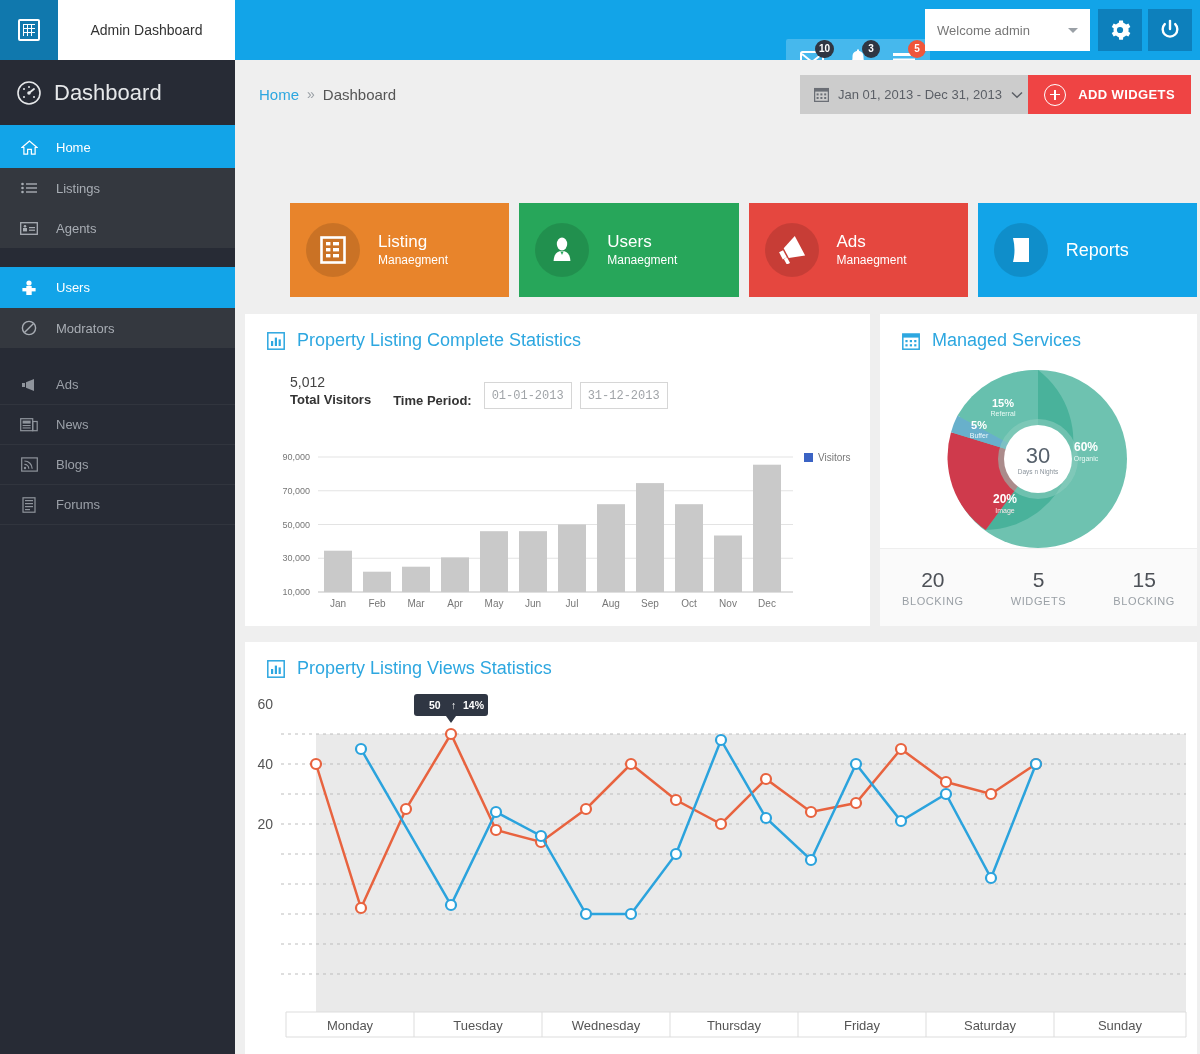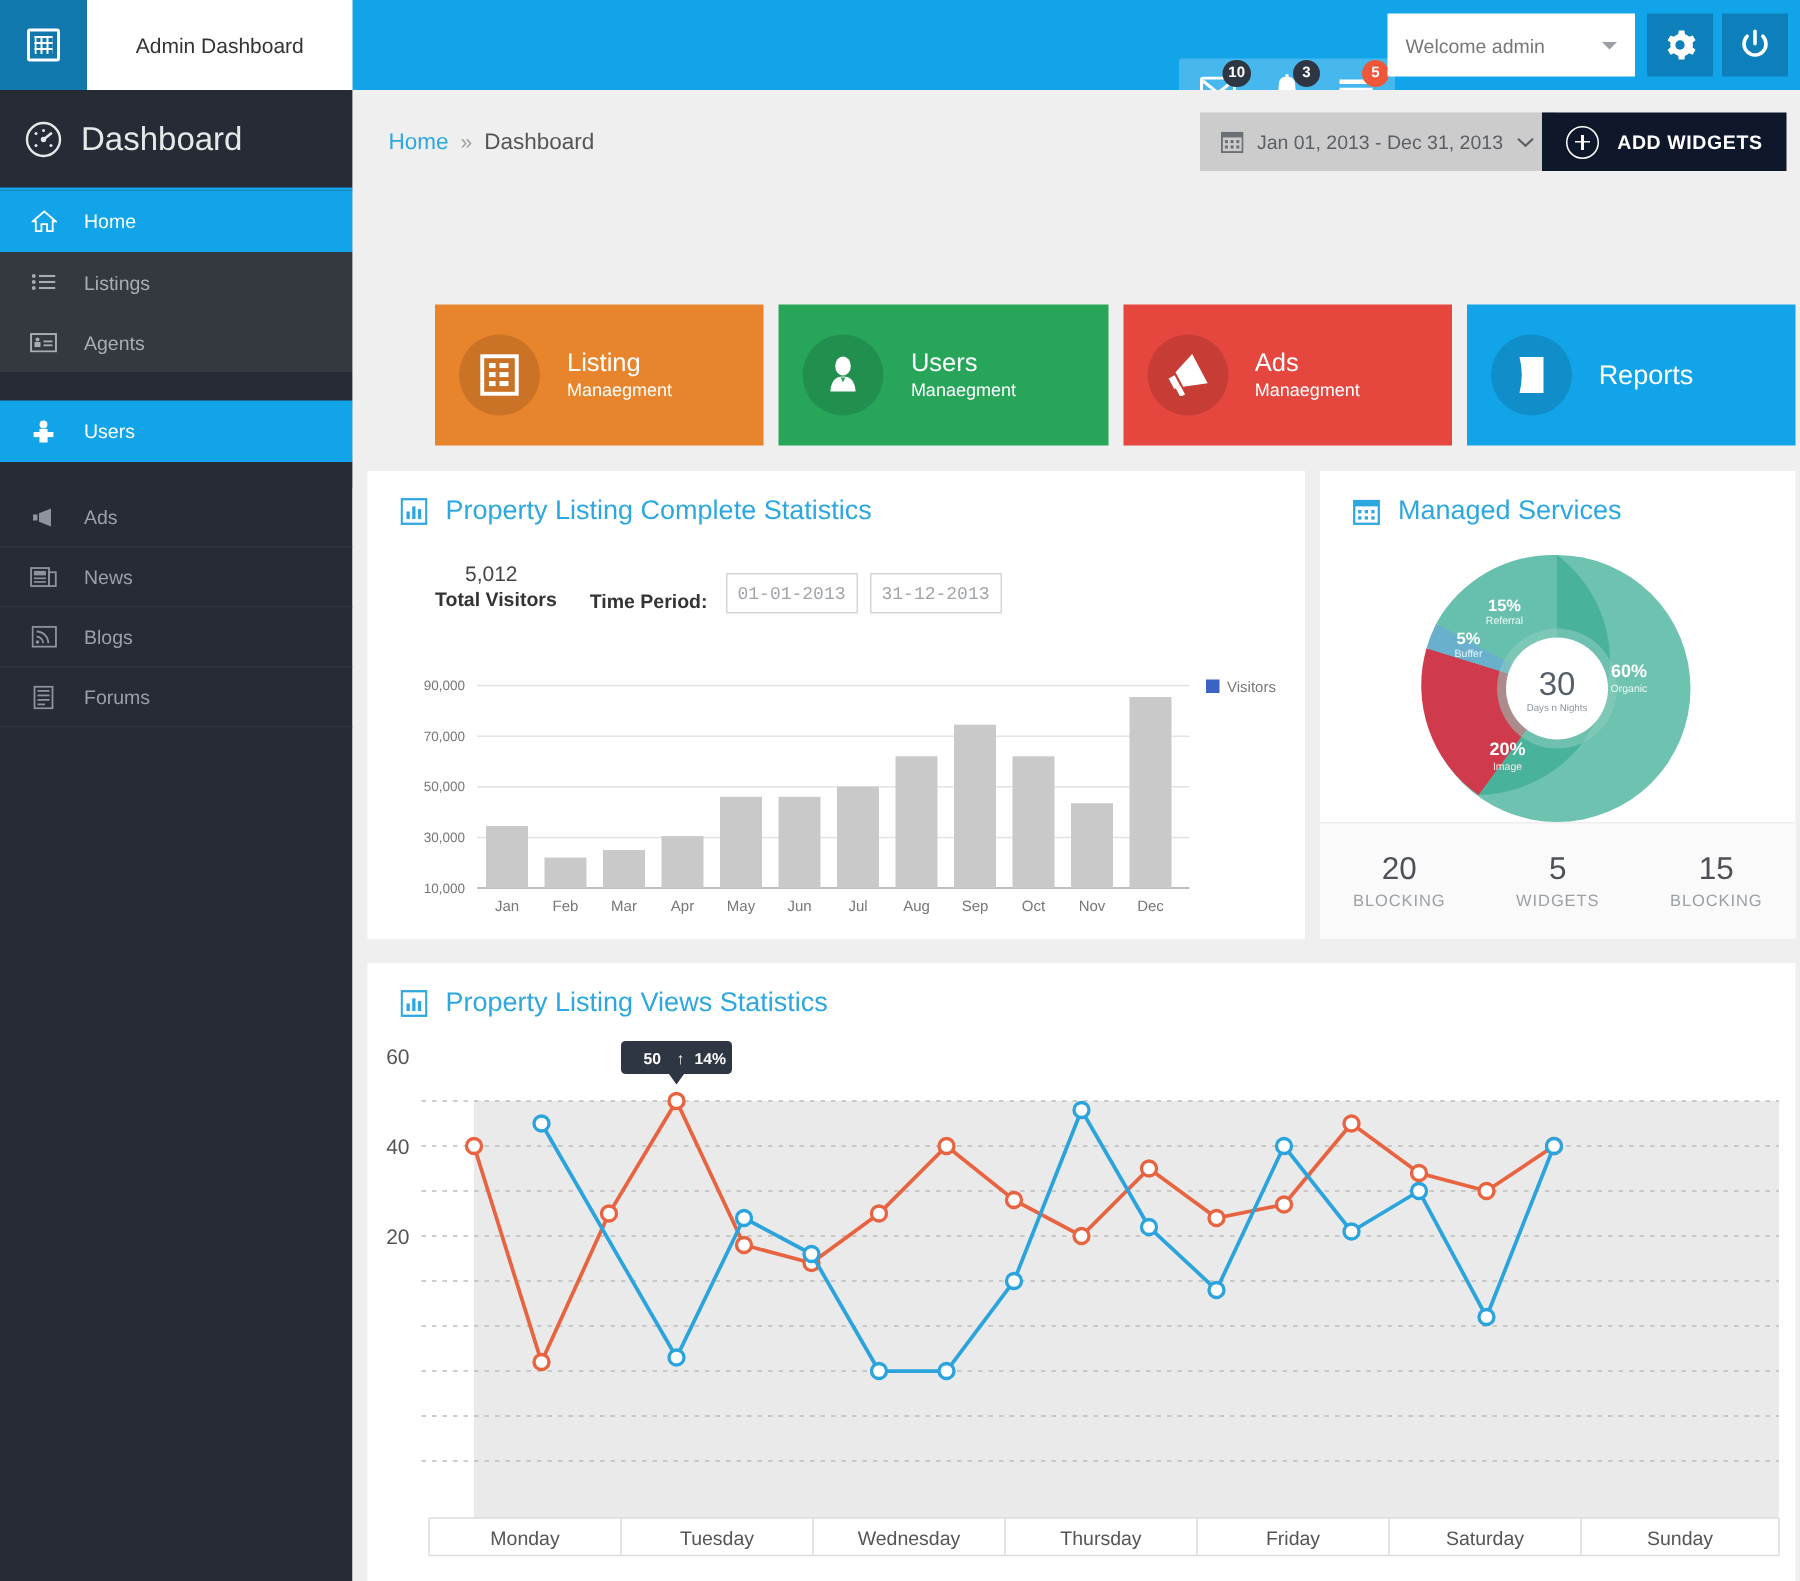--- a/index.html
+++ b/index.html
@@ -52,21 +52,21 @@
   .nav-ico { width: 22px; height: 18px; display: flex; align-items: center; justify-content: center; flex: 0 0 22px; }
 
   
   .content { position: absolute; left: 235px; top: 60px; width: 965px; height: 994px; background: #efefef; }
   .crumbbar { height: 68px; position: relative; display: flex; align-items: center; padding-left: 24px; }
   .crumbbar a { color: #2da7e0; font-size: 15px; text-decoration: none; }
   .crumbbar .sep { color: #9aa0a6; margin: 0 8px; font-size: 14px; }
   .crumbbar .cur { color: #555; font-size: 15px; }
   .daterange { position: absolute; right: 163px; top: 15px; height: 39px; background: #ccc; display: flex;
                align-items: center; gap: 9px; padding: 0 14px; color: #5b5f66; font-size: 13px; cursor: pointer; }
-  .addwidgets { position: absolute; right: 9px; top: 15px; height: 39px; background: #0f172a; color: #fff;
+  .addwidgets { position: absolute; right: 9px; top: 15px; height: 39px; background: #ef4444; color: #fff;
                 display: flex; align-items: center; gap: 12px; padding: 0 16px; font-size: 13px; font-weight: bold;
                 letter-spacing: .4px; cursor: pointer; }
   .plus-circ { width: 22px; height: 22px; border: 1.5px solid #fff; border-radius: 50%; position: relative; }
   .plus-circ::before, .plus-circ::after { content:""; position:absolute; background:#fff; }
   .plus-circ::before { left: 5px; right: 5px; top: 9.2px; height: 1.8px; }
   .plus-circ::after { top: 5px; bottom: 5px; left: 9.2px; width: 1.8px; }
 
   
   .tiles { position: absolute; left: 55px; top: 143px; width: 907px; height: 94px; display: flex; gap: 10px; }
   .tile { flex: 1; display: flex; align-items: center; padding-left: 16px; gap: 18px; cursor: pointer; }
@@ -79,21 +79,21 @@
   .panel { background: #fff; position: absolute; }
   .panel-head { display: flex; align-items: center; gap: 12px; padding: 16px 0 0 22px; }
   .panel-head .ph-title { color: #2da7e0; font-size: 18px; font-weight: 400; }
   .ph-ico { width: 18px; height: 18px; flex: 0 0 18px; }
 
   #panel-bar { left: 10px; top: 254px; width: 625px; height: 312px; }
   #panel-donut { left: 645px; top: 254px; width: 317px; height: 312px; }
   #panel-line { left: 10px; top: 582px; width: 952px; height: 440px; }
 
   .stat-row { display: flex; align-items: flex-end; gap: 0; padding: 22px 0 0 45px; }
-  .visitors-num { font-size: 14px; color: #444; line-height: 18px; margin-left: 20px; }
+  .visitors-num { font-size: 14px; color: #444; line-height: 18px; }
   .visitors-lbl { font-size: 13px; color: #333; font-weight: bold; line-height: 18px; }
   .tp-label { font-size: 13px; color: #333; font-weight: bold; margin: 0 12px 1px 22px; }
   .tp-input { width: 88px; height: 27px; border: 1px solid #d6d6d6; color: #a0a4a8; font-size: 12px;
               display: flex; align-items: center; justify-content: center; margin-right: 8px; cursor: text; font-family: Liberation Mono, monospace; }
 
   .svc-stats { position: absolute; left: 0; bottom: 0; width: 100%; height: 78px; background: #fafafa;
                border-top: 1px solid #eee; display: flex; align-items: center; }
   .svc-cell { flex: 1; text-align: center; }
   .svc-num { font-size: 21px; color: #4d5157; font-weight: 300; line-height: 26px; }
   .svc-lbl { font-size: 11px; color: #9aa0a6; letter-spacing: .6px; line-height: 16px; }
@@ -218,20 +218,29 @@
         <svg width="18" height="16" viewBox="0 0 18 16">
           <circle cx="9" cy="3" r="2.6" fill="#fff"></circle>
           <rect x="6.3" y="6" width="5.4" height="9" fill="#fff"></rect>
           <rect x="2.4" y="8" width="13.2" height="3.4" fill="#fff"></rect>
         </svg>
       </span>
       <span>Users</span>
     </div>
 
 
+    <div class="nav-item sub">
+      <span class="nav-ico">
+        <svg width="16" height="16" viewBox="0 0 16 16">
+          <circle cx="8" cy="8" r="6.6" fill="none" stroke="#a8adb4" stroke-width="1.4"></circle>
+          <line x1="3.7" y1="12.3" x2="12.3" y2="3.7" stroke="#a8adb4" stroke-width="1.4"></line>
+        </svg>
+      </span>
+      <span>Modrators</span>
+    </div>
 
     <div style="height:17px;background:#272b35"></div>
 
     <div class="nav-item plain">
       <span class="nav-ico">
         <svg width="18" height="14" viewBox="0 0 18 14">
           <path d="M5 5 L5 9 L2 9 L2 5 Z" fill="#8f949c"></path>
           <path d="M6 4.2 L14 1 L14 13 L6 9.8 Z" fill="#8f949c"></path>
         </svg>
       </span>

